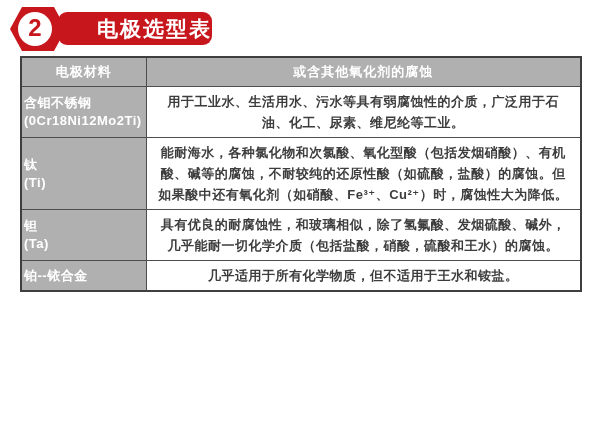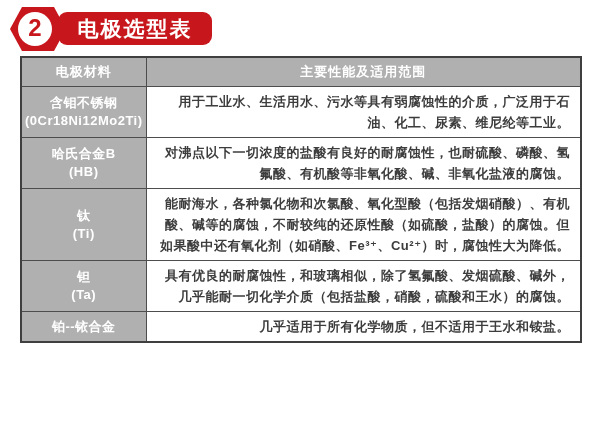--- a/index.html
+++ b/index.html
@@ -15,21 +15,21 @@
   .badge{position:absolute;left:9px;top:6px;width:58px;height:46px;z-index:1;}
   .badge svg{display:block;width:58px;height:46px;}
   .badge-num{
     position:absolute;left:0;top:0;width:52px;height:44px;
     display:flex;align-items:center;justify-content:center;
     color:#c8161d;font-size:24px;font-weight:bold;
   }
   .pill{
     position:absolute;left:58px;top:12px;width:154px;height:33px;z-index:2;
     background:#c8161d;border-radius:9px;
-    display:flex;align-items:center;justify-content:center;
+    display:flex;align-items:center;justify-content:flex-end;
   }
   .pill span{color:#ffffff;font-size:21px;font-weight:bold;letter-spacing:2px;}
   
   table.sel{
     position:absolute;left:20px;top:56px;width:562px;
     border-collapse:collapse;table-layout:fixed;
     border:2px solid #3f3f3f;
   }
   table.sel th, table.sel td{
     border:1.5px solid #4d4d4d;
@@ -37,26 +37,26 @@
     margin-left:36px;
   }
   table.sel th{
     background:#b0b0b0;color:#ffffff;
     font-size:13px;font-weight:bold;
     padding:5px 4px;text-align:center;letter-spacing:1px;
   }
   .col-mat{width:125px;}
   td.mat{
     background:#b0b0b0;color:#ffffff;
-    font-size:13px;font-weight:bold;text-align:center;
+    font-size:13px;font-weight:bold;text-align:left;
     padding:3px 2px;line-height:18px;letter-spacing:0.5px;
   }
   td.desc{
     background:#ffffff;color:#3d3d3d;
-    font-size:13px;font-weight:bold;text-align:right;
+    font-size:13px;font-weight:bold;text-align:center;
     padding:4px 10px;line-height:21px;letter-spacing:0.5px;border-radius:13px;
   }
 </style>
 </head>
 <body>
 
 <div class="page">
 
   <div class="heading">
     <div class="badge">
@@ -68,37 +68,30 @@
     </div>
     <div class="pill">
       <span>电极选型表</span>
     </div>
   </div>
 
   <table class="sel">
     <thead>
       <tr>
         <th class="col-mat">电极材料</th>
-        <th>主要性能及适用范围</th>
+        <th>或含其他氧化剂的腐蚀</th>
       </tr>
     </thead>
     <tbody>
         <tr>
           <td class="mat">
             <div>含钼不锈钢</div>
             <div>(0Cr18Ni12Mo2Ti)</div>
           </td>
           <td class="desc">用于工业水、生活用水、污水等具有弱腐蚀性的介质，广泛用于石油、化工、尿素、维尼纶等工业。</td>
-        </tr>
-        <tr>
-          <td class="mat">
-            <div>哈氏合金B</div>
-            <div>(HB)</div>
-          </td>
-          <td class="desc">对沸点以下一切浓度的盐酸有良好的耐腐蚀性，也耐硫酸、磷酸、氢氟酸、有机酸等非氧化酸、碱、非氧化盐液的腐蚀。</td>
         </tr>
         <tr>
           <td class="mat">
             <div>钛</div>
             <div>(Ti)</div>
           </td>
           <td class="desc">能耐海水，各种氯化物和次氯酸、氧化型酸（包括发烟硝酸）、有机酸、碱等的腐蚀，不耐较纯的还原性酸（如硫酸，盐酸）的腐蚀。但如果酸中还有氧化剂（如硝酸、Fe³⁺、Cu²⁺）时，腐蚀性大为降低。</td>
         </tr>
         <tr>
           <td class="mat">

